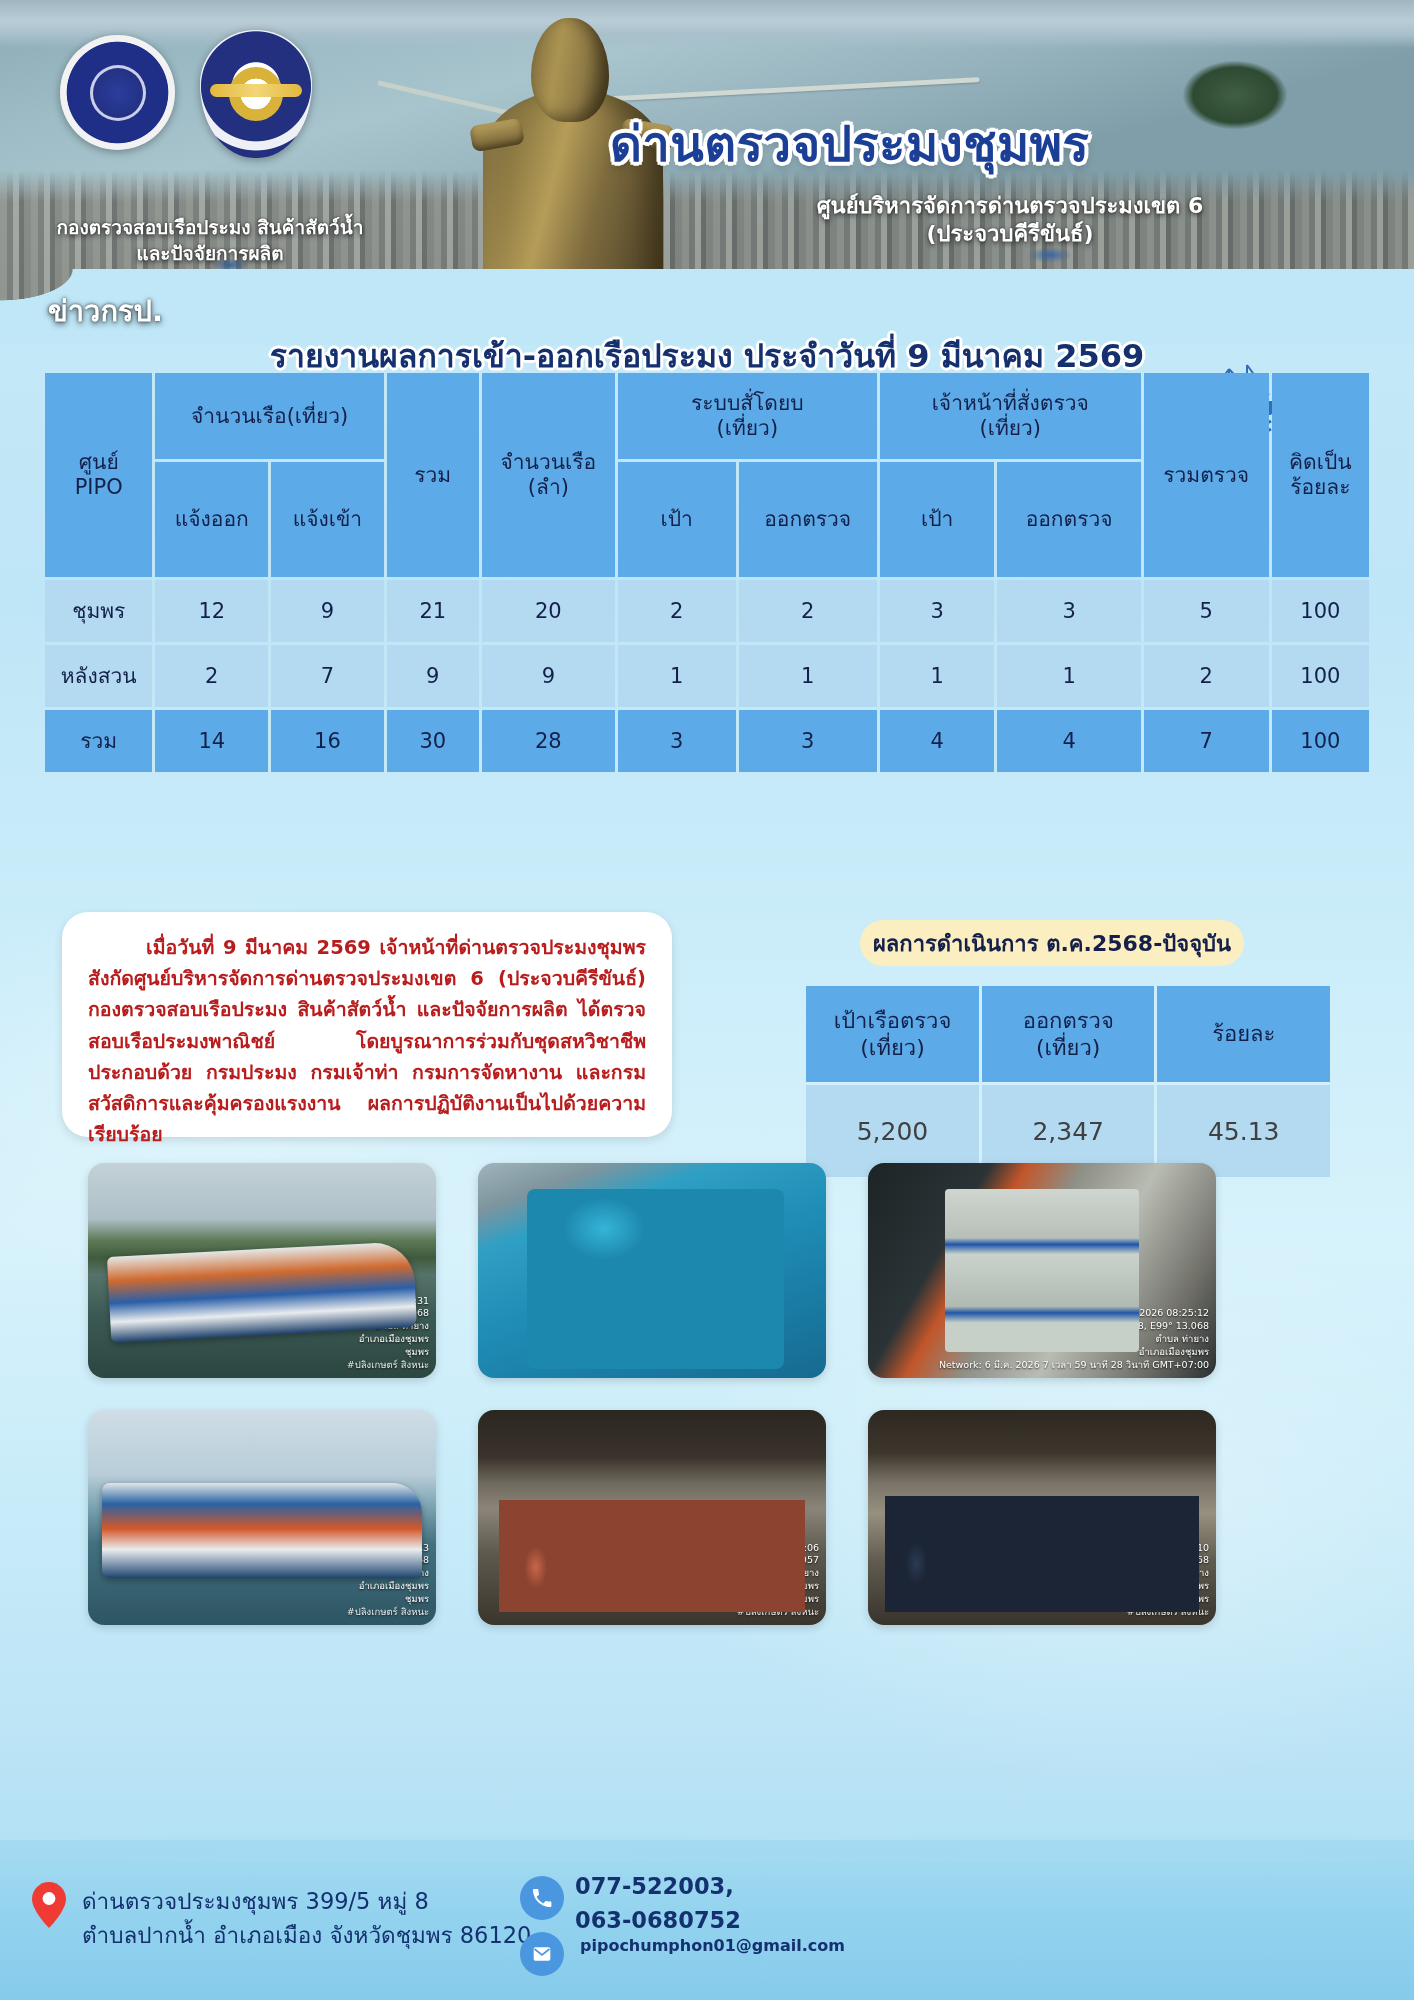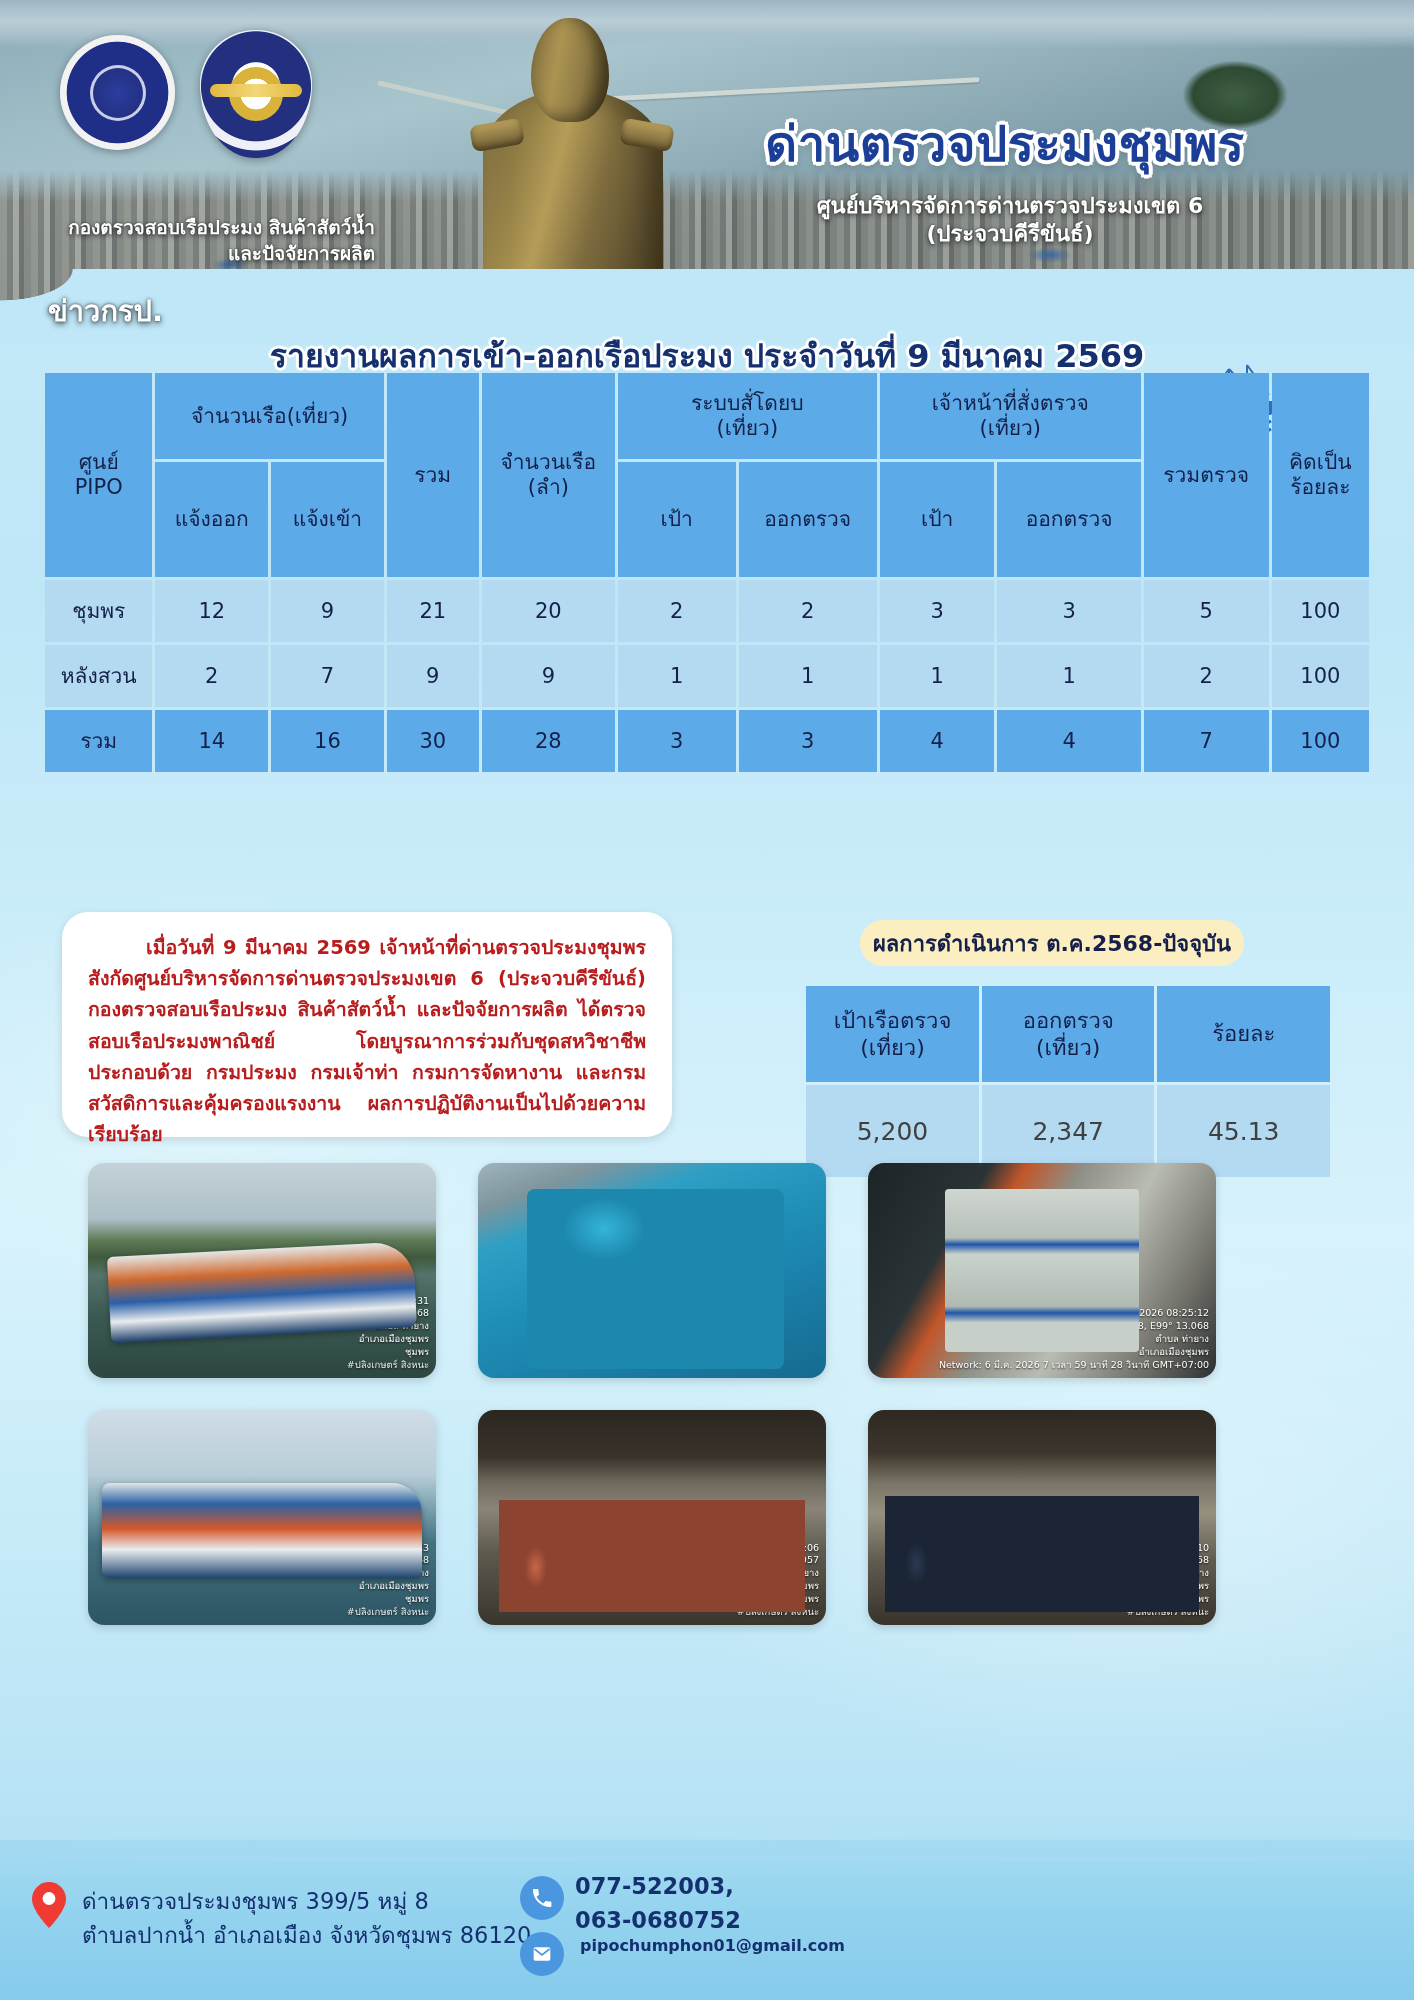--- a/index.html
+++ b/index.html
@@ -193,21 +193,21 @@
     width: 92px; height: 13px;
     background: linear-gradient(90deg, #e2b93e, #f3d678, #e2b93e);
     border-radius: 7px;
   }
 
   
   .hero-title {
     position: absolute;
     left: 610px; top: 105px;
     width: 790px;
-    text-align: center;
+    text-align: left;
     font-size: 49px;
     font-weight: 700;
     color: #1b3f96;
     letter-spacing: .5px;
     text-shadow:
       -3px -3px 0 #fff,  3px -3px 0 #fff,
       -3px  3px 0 #fff,  3px  3px 0 #fff,
        0px -4px 0 #fff,  0px  4px 0 #fff,
       -4px  0px 0 #fff,  4px  0px 0 #fff,
        0 6px 10px #00000040;
@@ -220,21 +220,21 @@
     font-size: 22px;
     font-weight: 700;
     color: #ffffff;
     line-height: 1.28;
     text-shadow: 0 2px 5px #00000099, 0 0 2px #00000099;
   }
   .hero-left-cap {
     position: absolute;
     left: 45px; top: 215px;
     width: 330px;
-    text-align: right;
+    text-align: center;
     font-size: 19px;
     font-weight: 700;
     color: #ffffff;
     line-height: 1.35;
     text-shadow: 0 2px 5px #000000aa, 0 0 2px #000000aa;
   }
   .news-badge {
     position: absolute;
     left: 48px; top: 288px;
     font-size: 29px;

